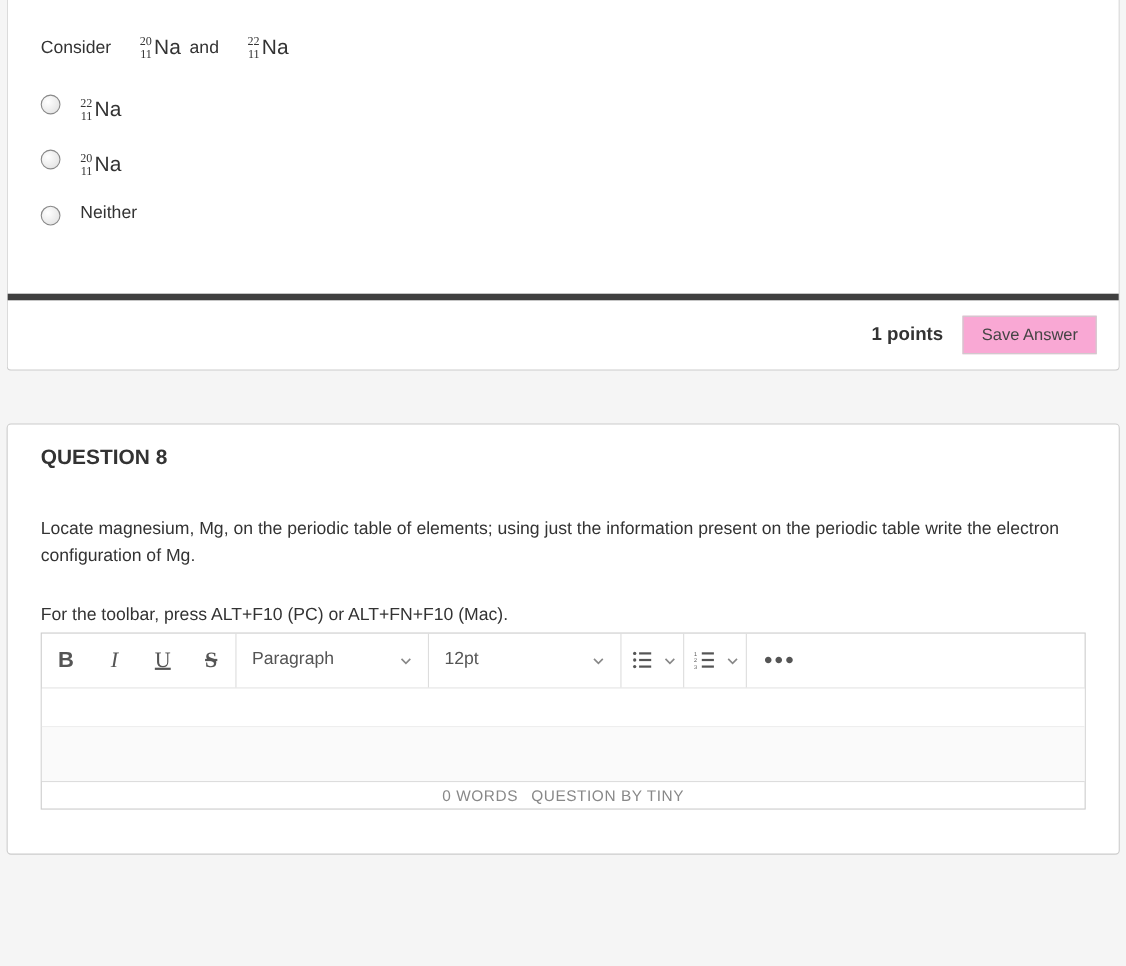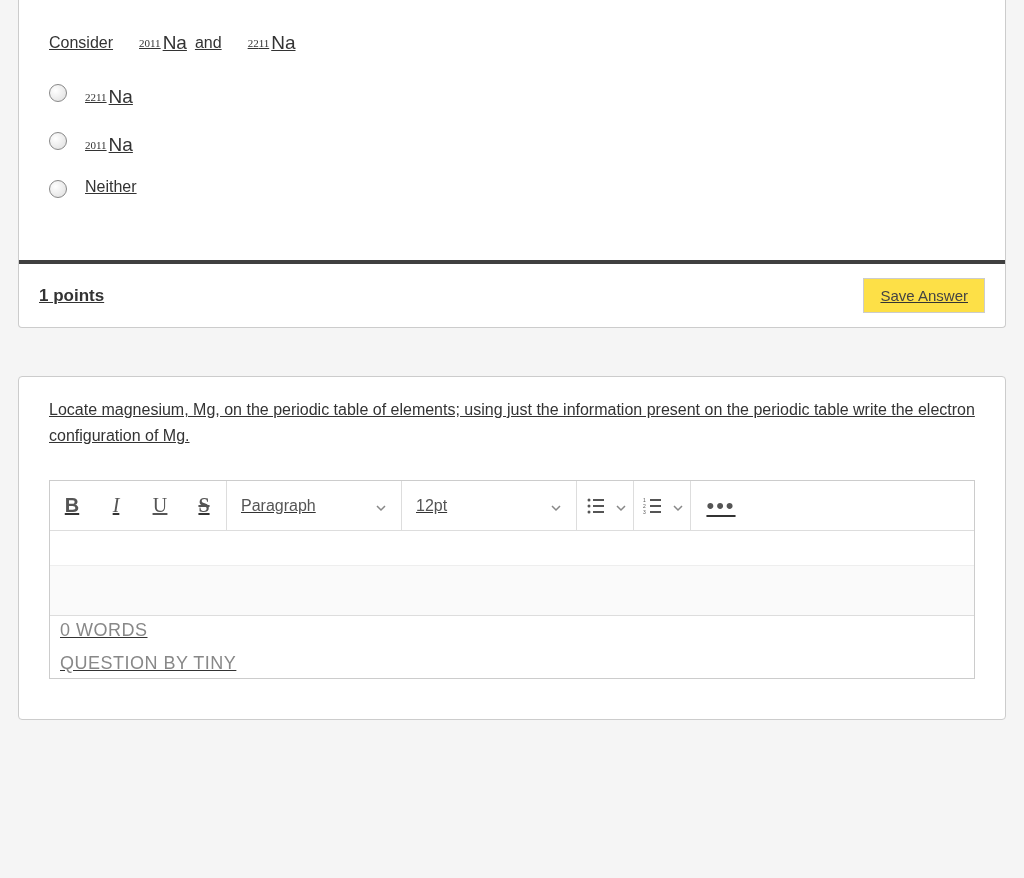--- a/index.html
+++ b/index.html
@@ -2,21 +2,21 @@
 <html><head>
 <meta charset="utf-8">
 <style>
 * { box-sizing: border-box; margin: 0; padding: 0; }
 body {
   font-family: -apple-system, BlinkMacSystemFont, "Segoe UI", Helvetica, Arial, sans-serif;
   background: #f5f5f5;
   color: #333;
   font-size: 16px;
 }
-.container { width: 1024px; margin: 0 auto; padding: 0 18px; text-decoration: underline; }
+.container { width: 1024px; margin: 0 auto; padding: 0 6px; }
 .question-card {
   background: #fff;
   border: 1px solid #ccc;
   border-radius: 4px;
   margin-bottom: 48px;
   position: relative;
 }
 .q-body { padding: 20px 30px 40px 30px; }
 .isotope-line {
   display: flex;
@@ -24,21 +24,21 @@
   gap: 8px;
   margin: 12px 0 28px 0;
   font-size: 16px;
 }
 .isotope {
   display: inline-flex;
   align-items: center;
 }
 .isotope .nums {
   display: flex;
-  flex-direction: row;
+  flex-direction: column;
   font-family: "Times New Roman", serif;
   font-size: 11px;
   line-height: 1.1;
   align-items: flex-end;
   margin-right: 2px;
   margin-left: 18px;
 }
 .isotope .sym { font-size: 19px; }
 .options { margin-top: 12px; }
 .option {
@@ -52,30 +52,30 @@
   width: 18px; height: 18px;
   border: 1px solid #888;
   border-radius: 50%;
   background: radial-gradient(circle at 35% 35%, #fff, #ddd);
   flex-shrink: 0;
   cursor: pointer;
   margin-top: 2px;
 }
 .opt-text { padding-top: 4px; }
 .footer-bar {
-  border-top: 4px solid #404040;
+  border-top: 6px solid #404040;
   padding: 14px 20px;
   display: flex;
   align-items: center;
-  justify-content: space-between;
+  justify-content: flex-end;
   gap: 18px;
 }
 .points { font-weight: 700; font-size: 17px; }
 .save-btn {
-  background: #fde047;
+  background: #f9a8d4;
   border: 1px solid #ccc;
   padding: 8px 16px;
   font-size: 15px;
   color: #444;
   cursor: pointer;
 }
 .q-title { font-size: 19px; font-weight: 700; margin-bottom: 40px; }
 .prompt-text { line-height: 1.6; margin-bottom: 32px; }
 .toolbar-hint { font-size: 16px; margin-bottom: 6px; }
 .editor {
@@ -137,21 +137,21 @@
 }
 .editor-area::before {
   content: "";
   position: absolute; left: 0; right: 0; top: 34px;
   border-top: 1px solid #eee;
 }
 .editor-status {
   border-top: 1px solid #ddd;
   padding: 4px 10px;
   display: flex; justify-content: center; gap: 12px;
-  color: #888; font-size: 18px; letter-spacing: 0.5px; flex-direction: column;
+  color: #888; font-size: 14px; letter-spacing: 0.5px;
 }
 </style>
 </head>
 <body>
 
 <div class="container">
 
   <div class="question-card" style="border-top:none; border-radius:0 0 4px 4px;">
     <div class="q-body">
       <div class="isotope-line">
@@ -204,21 +204,23 @@
     </div>
 
     <div class="footer-bar">
       <span class="points">1 points</span>
       <button class="save-btn">Save Answer</button>
     </div>
   </div>
 
   <div class="question-card">
     <div class="q-body">
+      <div class="q-title">QUESTION 8</div>
       <div class="prompt-text">Locate magnesium, Mg, on the periodic table of elements; using just the information present on the periodic table write the electron configuration of Mg.</div>
+      <div class="toolbar-hint">For the toolbar, press ALT+F10 (PC) or ALT+FN+F10 (Mac).</div>
 
       <div class="editor">
         <div class="editor-toolbar">
           <div class="tb-group">
             <div class="tb-btn bold">B</div>
             <div class="tb-btn italic">I</div>
             <div class="tb-btn underline">U</div>
             <div class="tb-btn strike">S</div>
           </div>
           <div class="tb-select w1">

